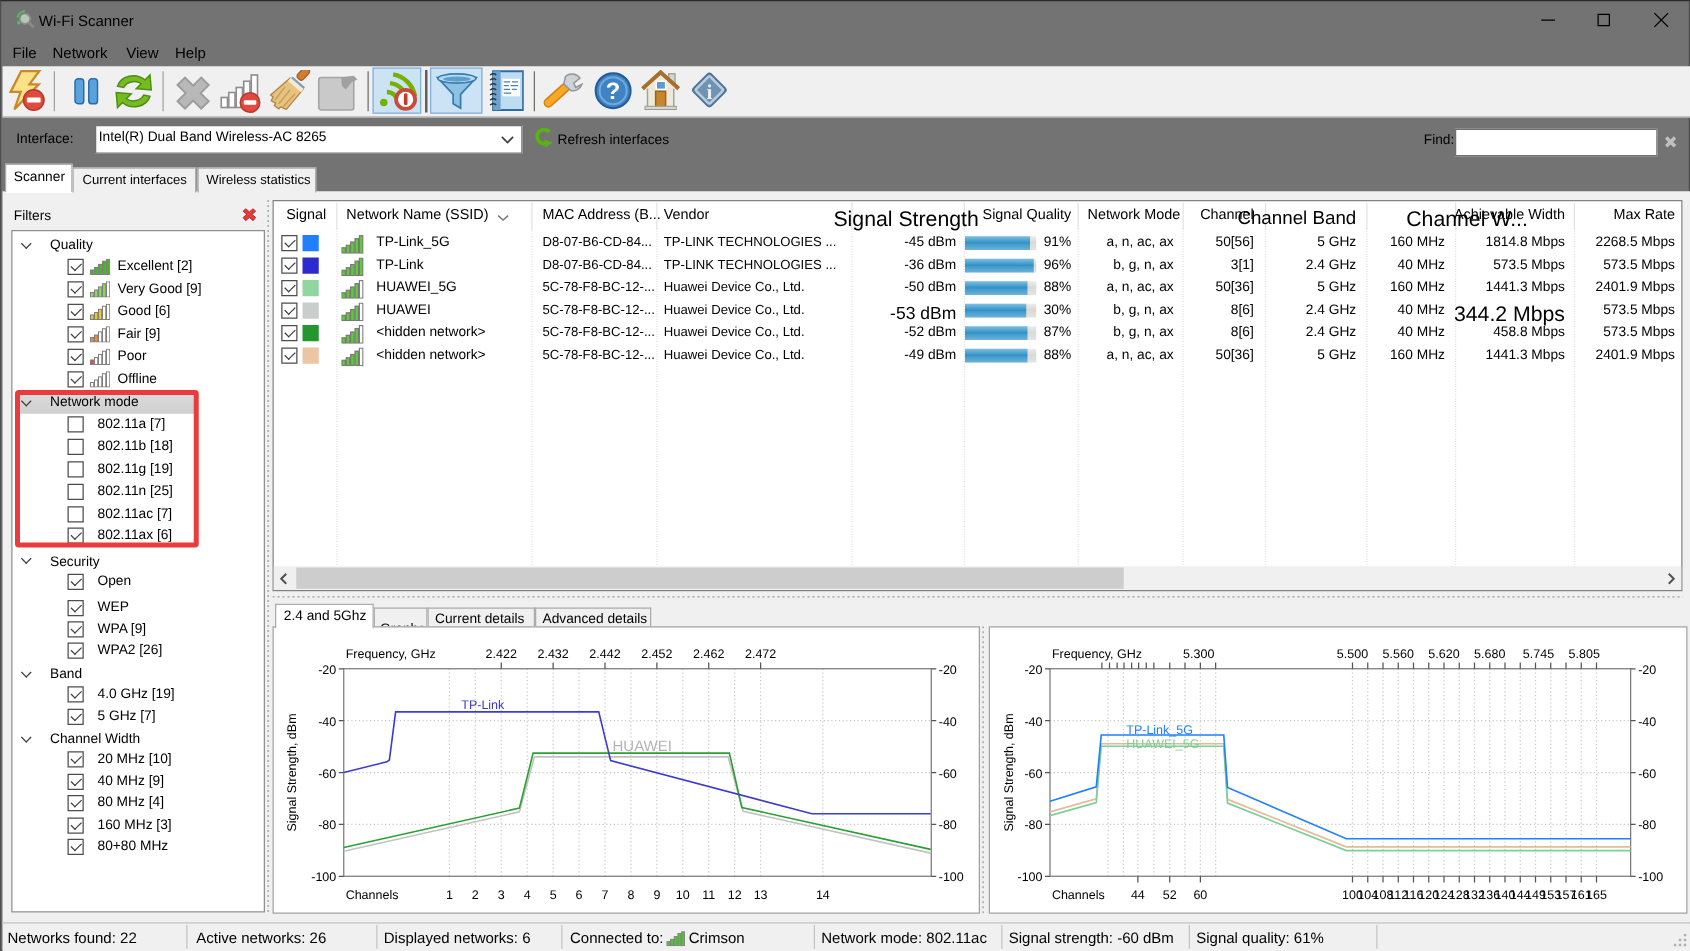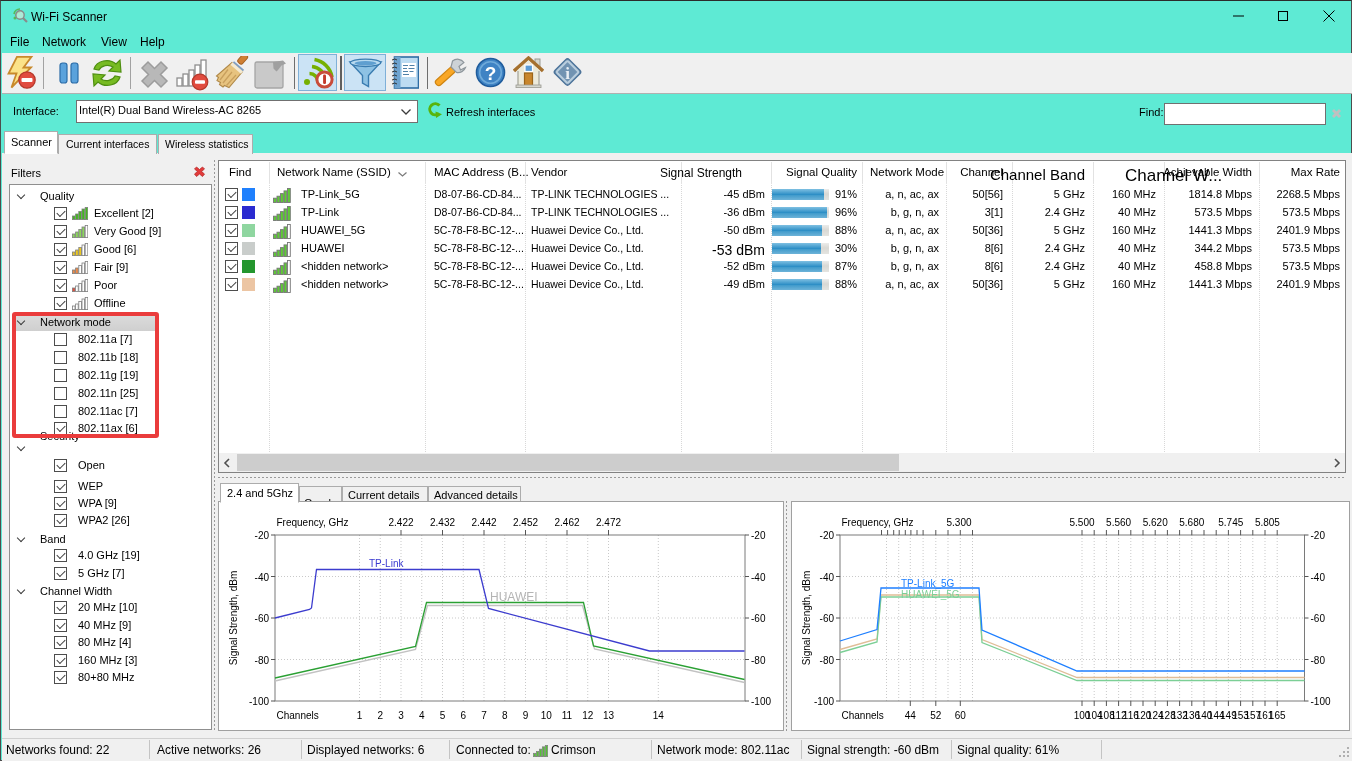--- a/index.html
+++ b/index.html
@@ -1,16 +1,16 @@
 <!DOCTYPE html>
 <html><head><meta charset="utf-8">
 <style>
 *{margin:0;padding:0;box-sizing:border-box}
 body{font-family:"Liberation Sans",sans-serif;background:#fff;width:1352px;height:761px;overflow:hidden}
-#win{position:absolute;left:0;top:0;width:1352px;height:761px;background:#5eead4;border:1px solid #4d4d4d;border-top:1px solid #2b2b2b}
+#win{position:absolute;left:0;top:0;width:1352px;height:761px;background:#737373;border:1px solid #4d4d4d;border-top:1px solid #2b2b2b}
 .abs{position:absolute}
 .t11{font-size:11px;color:#000}
 .t12{font-size:12px;color:#000}
 .cb{position:absolute;width:13px;height:13px;border:1px solid #4d4d4d;background:#fff}
 .cb.c::after{content:"";position:absolute;left:1.5px;top:1.5px;width:7px;height:4px;border-left:1.6px solid #3f3f3f;border-bottom:1.6px solid #3f3f3f;transform:rotate(-45deg)}
 .chev{position:absolute;width:8px;height:8px}
 .chev::after{content:"";position:absolute;left:1px;top:0px;width:5px;height:5px;border-right:1.4px solid #3c3c3c;border-bottom:1.4px solid #3c3c3c;transform:rotate(45deg)}
 .hdrline{position:absolute;width:1px;background:#e2e2e2}
 .dotcol{position:absolute;width:1px;background-image:linear-gradient(#d8d8d8 50%,transparent 50%);background-size:1px 2px}
 .dashv{position:absolute;width:1px;background-image:linear-gradient(#9a9a9a 50%,transparent 50%);background-size:1px 4px}
@@ -230,21 +230,21 @@
     <div class="abs t11" style="left:77px;top:350px">802.11b [18]</div>
     <div class="cb" style="left:53px;top:368px"></div>
     <div class="abs t11" style="left:77px;top:368px">802.11g [19]</div>
     <div class="cb" style="left:53px;top:386px"></div>
     <div class="abs t11" style="left:77px;top:386px">802.11n [25]</div>
     <div class="cb" style="left:53px;top:404px"></div>
     <div class="abs t11" style="left:77px;top:404px">802.11ac [7]</div>
     <div class="cb c" style="left:53px;top:421px"></div>
     <div class="abs t11" style="left:77px;top:421px">802.11ax [6]</div>
     <div class="chev" style="left:16px;top:443px"></div>
-    <div class="abs t11" style="left:39px;top:429px">Security</div>
+    <div class="abs t11" style="left:39px;top:443px">Security</div>
     <div class="cb c" style="left:53px;top:458px"></div>
     <div class="abs t11" style="left:77px;top:458px">Open</div>
     <div class="cb c" style="left:53px;top:479px"></div>
     <div class="abs t11" style="left:77px;top:479px">WEP</div>
     <div class="cb c" style="left:53px;top:496px"></div>
     <div class="abs t11" style="left:77px;top:496px">WPA [9]</div>
     <div class="cb c" style="left:53px;top:513px"></div>
     <div class="abs t11" style="left:77px;top:513px">WPA2 [26]</div>
     <div class="chev" style="left:16px;top:534px"></div>
     <div class="abs t11" style="left:39px;top:532px">Band</div>
@@ -284,28 +284,28 @@
     <div class="hdrline" style="left:945px;top:161px;height:22px"></div>
     <div class="dotcol" style="left:945px;top:184px;height:268px"></div>
     <div class="hdrline" style="left:1010.5px;top:161px;height:22px"></div>
     <div class="dotcol" style="left:1010.5px;top:184px;height:268px"></div>
     <div class="hdrline" style="left:1092px;top:161px;height:22px"></div>
     <div class="dotcol" style="left:1092px;top:184px;height:268px"></div>
     <div class="hdrline" style="left:1163px;top:161px;height:22px"></div>
     <div class="dotcol" style="left:1163px;top:184px;height:268px"></div>
     <div class="hdrline" style="left:1258px;top:161px;height:22px"></div>
     <div class="dotcol" style="left:1258px;top:184px;height:268px"></div>
-    <div class="abs" style="left:228px;top:165px;font-size:11.5px;white-space:nowrap">Find</div>
+    <div class="abs" style="left:228px;top:165px;font-size:11.5px;white-space:nowrap">Signal</div>
     <div class="abs" style="left:276px;top:165px;font-size:11.5px;white-space:nowrap">Network Name (SSID)</div>
     <svg class="abs" style="left:396px;top:170px" width="11" height="7" viewBox="0 0 11 7">
       <path d="M1.5,1.5 L5.5,5 L9.5,1.5" fill="none" stroke="#7a7a7a" stroke-width="1.2"></path>
     </svg>
     <div class="abs" style="left:433px;top:165px;font-size:11.5px;white-space:nowrap">MAC Address (B...</div>
     <div class="abs" style="left:530px;top:165px;font-size:11.5px;white-space:nowrap">Vendor</div>
-    <div class="rtx" style="right:609px;top:165px;font-size:12px">Signal Strength</div>
+    <div class="rtx" style="right:568px;top:165px;font-size:17px">Signal Strength</div>
     <div class="rtx" style="right:494px;top:165px;font-size:11.5px">Signal Quality</div>
     <div class="abs" style="left:869px;top:165px;font-size:11.5px;white-space:nowrap">Network Mode</div>
     <div class="rtx" style="right:348px;top:165px;font-size:11.5px">Channel</div>
     <div class="rtx" style="right:266px;top:165px;font-size:15px">Channel Band</div>
     <div class="abs" style="left:1124px;top:165px;font-size:17px;white-space:nowrap">Channel W...</div>
     <div class="rtx" style="right:99px;top:165px;font-size:11.5px">Achievable Width</div>
     <div class="rtx" style="right:11px;top:165px;font-size:11.5px">Max Rate</div>
     <div class="cb c" style="left:224px;top:187px"></div>
     <div class="swatch" style="left:241px;top:187px;background:#1f80fd"></div>
     <svg class="abs" style="left:272px;top:187px" width="18" height="15" viewBox="0 0 18 15">
@@ -385,21 +385,21 @@
     <div class="abs" style="left:433px;top:241px;font-size:10.5px;white-space:nowrap">5C-78-F8-BC-12-...</div>
     <div class="abs" style="left:530px;top:241px;font-size:10.5px;white-space:nowrap">Huawei Device Co., Ltd.</div>
     <div class="rtx" style="right:586px;top:241px;font-size:14px">-53 dBm</div>
     <div class="abs" style="left:771px;top:242px;width:57px;height:11px;background:linear-gradient(#ececea,#d8d8d4 45%,#e4e4e0)"></div>
     <div class="abs" style="left:771px;top:242px;width:49.0px;height:11px;background:linear-gradient(#7fc0e2,#2e8fc6 50%,#3f9acb 55%,#6db3d8)"></div>
     <div class="rtx" style="right:494px;top:241px;font-size:11px">30%</div>
     <div class="rtx" style="right:412px;top:241px;font-size:11px">b, g, n, ax</div>
     <div class="rtx" style="right:348px;top:241px;font-size:11px">8[6]</div>
     <div class="rtx" style="right:266px;top:241px;font-size:11px">2.4 GHz</div>
     <div class="rtx" style="right:195px;top:241px;font-size:11px">40 MHz</div>
-    <div class="rtx" style="right:99px;top:241px;font-size:11px">344.2 Mbps</div>
+    <div class="rtx" style="right:99px;top:241px;font-size:17px">344.2 Mbps</div>
     <div class="rtx" style="right:11px;top:241px;font-size:11px">573.5 Mbps</div>
     <div class="cb c" style="left:224px;top:259px"></div>
     <div class="swatch" style="left:241px;top:259px;background:#24962e"></div>
     <svg class="abs" style="left:272px;top:259px" width="18" height="15" viewBox="0 0 18 15">
       <rect x="0.5" y="10.2" width="2.8" height="4.3" fill="#5ecc35" stroke="#767676" stroke-width="0.9"></rect>
       <rect x="4.0" y="8.2" width="2.8" height="6.3" fill="#5ecc35" stroke="#767676" stroke-width="0.9"></rect>
       <rect x="7.5" y="5.6" width="2.8" height="8.9" fill="#5ecc35" stroke="#767676" stroke-width="0.9"></rect>
       <rect x="11.0" y="2.9" width="2.8" height="11.6" fill="#5ecc35" stroke="#767676" stroke-width="0.9"></rect>
       <rect x="14.5" y="0.5" width="2.8" height="14" fill="#fff" stroke="#767676" stroke-width="0.9"></rect>
     </svg>

